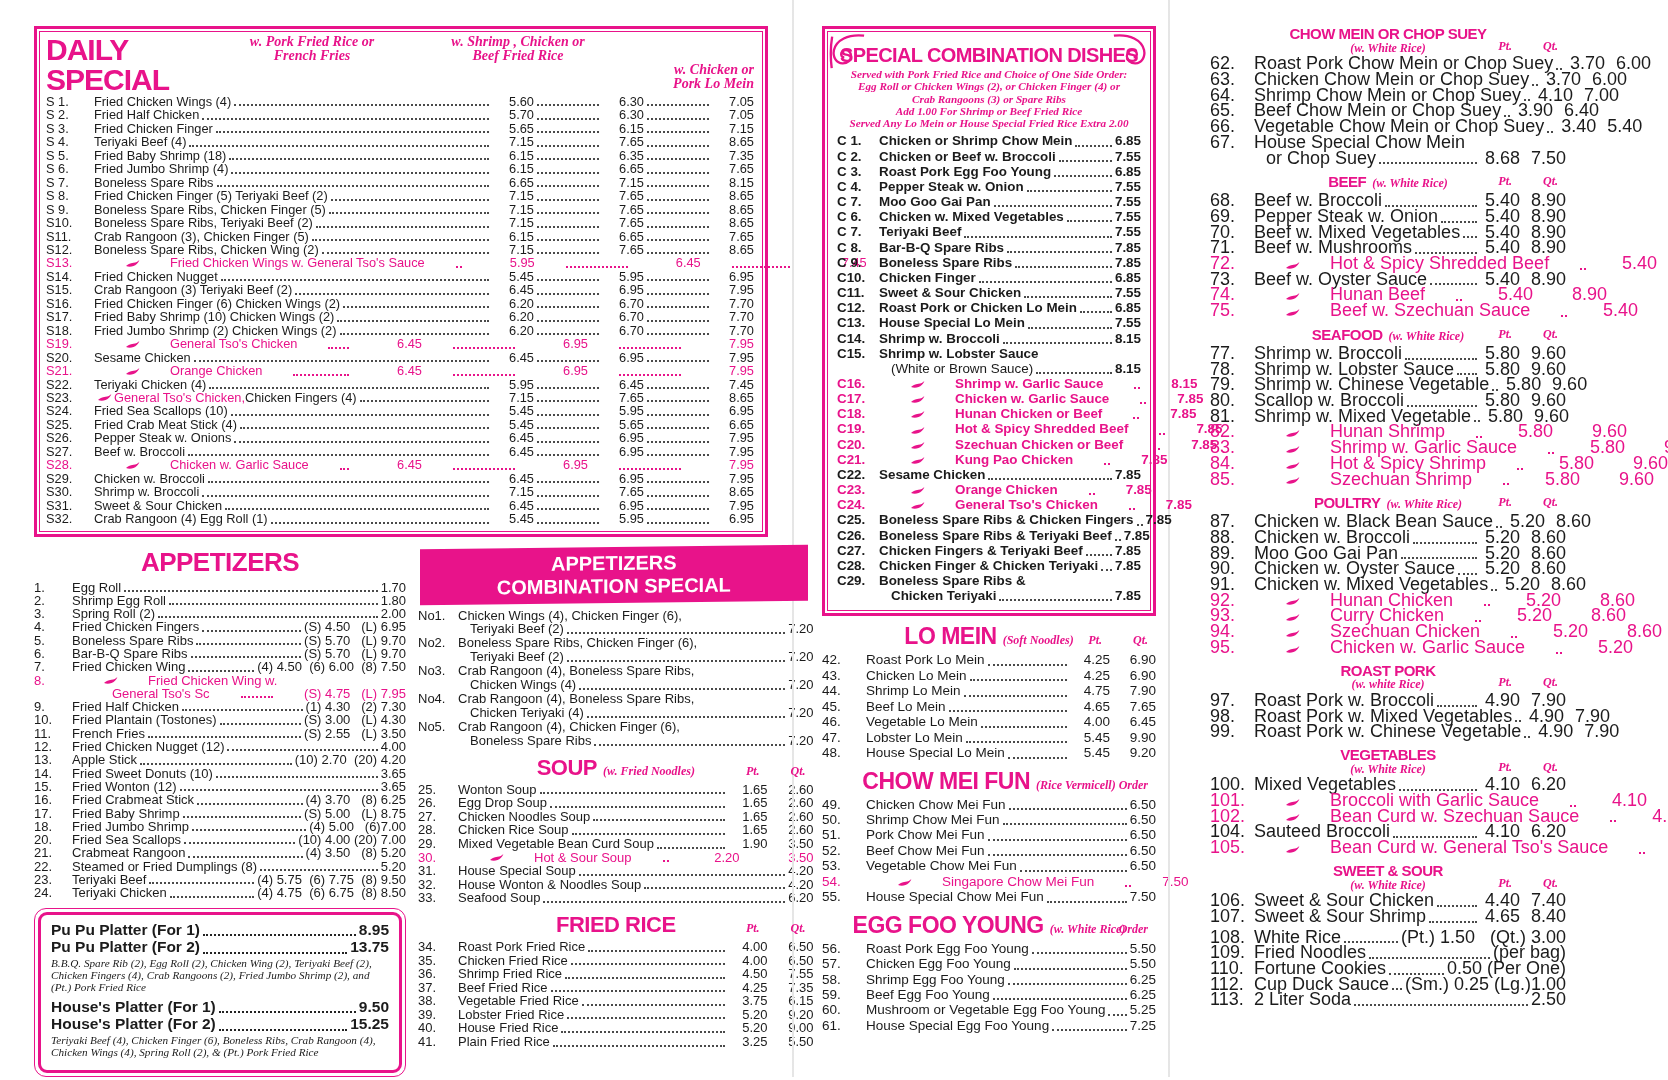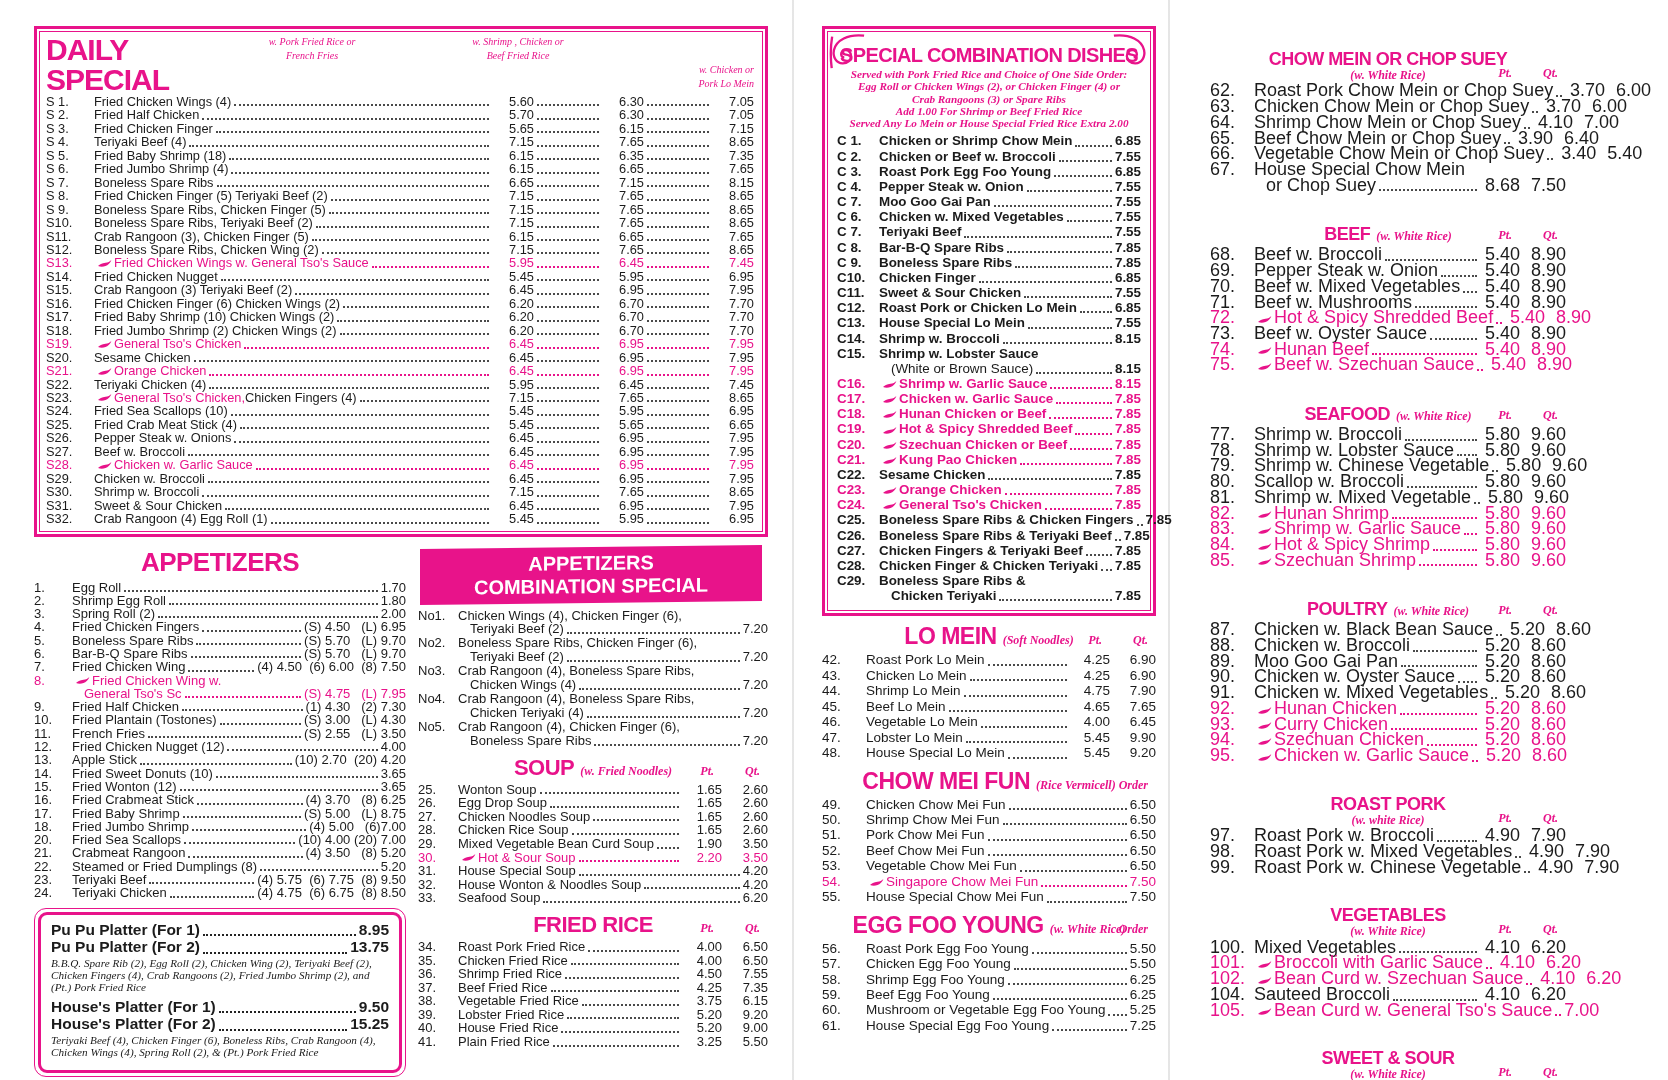--- a/index.html
+++ b/index.html
@@ -16,32 +16,32 @@
   .r{display:flex;align-items:flex-end;white-space:nowrap;}
   .num{flex:none;}
   .nm{flex:none;}
   .ld{flex:1;border-bottom:2px dotted #4a4a4a;margin:0 3px 2px 3px;min-width:6px;}
   .ldf{flex:none;width:62px;border-bottom:2px dotted #4a4a4a;margin:0 3px 2px 3px;}
   .p{flex:none;width:42px;text-align:right;}
   .pt{flex:none;width:40px;text-align:right;}
   .qt{flex:none;width:46px;text-align:right;}
   .sp{flex:none;text-align:right;white-space:pre;}
   .ind{margin-left:12px;}
-  .hot{color:var(--acc);}
+  .hot{color:var(--acc);gap:28px;}
   .hot .ld,.hot .ldf{border-color:var(--acc);}
   .hotpart{color:var(--acc);}
   .norm{font-weight:normal;}
   .pep{width:15px;height:9px;margin:0 2px 2px 3px;flex:none;fill:var(--acc);}
 
   
   .dbox{border:3px solid var(--acc);padding:2px;}
   .dbox-in{border:1px solid var(--acc);padding:3px 8px 5px 6px;}
   .dhead{display:flex;align-items:flex-start;gap:43px;}
   .dtitle{flex:1;font-size:30px;font-weight:bold;color:var(--acc);letter-spacing:-1px;line-height:30px;}
-  .dcolh{font-family:"Liberation Serif",serif;font-style:italic;font-weight:normal;color:var(--acc);font-size:10px;line-height:13.5px;text-align:center;}
+  .dcolh{font-family:"Liberation Serif",serif;font-style:italic;font-weight:bold;color:var(--acc);font-size:14px;line-height:13.5px;text-align:center;}
   .dc1{width:168px;} .dc2{width:158px;} .dc3{width:114px;text-align:right;margin-top:28px;}
   .daily .r{font-size:12.8px;line-height:13.45px;}
   .daily .num{width:48px;}
 
   
   .sech{position:relative;display:flex;justify-content:center;align-items:baseline;margin:7px 0 2px 0;}
   .st{font-weight:bold;color:var(--acc);letter-spacing:-0.5px;}
   .ssub{font-family:"Liberation Serif",serif;font-style:italic;font-weight:bold;color:var(--acc);font-size:12px;margin-left:6px;}
   .collabs{position:absolute;right:8px;bottom:2px;display:flex;font-family:"Liberation Serif",serif;font-style:italic;font-weight:bold;color:var(--acc);font-size:12px;}
   .collabs .lpt{width:40px;text-align:right;} .collabs .lqt{width:46px;text-align:right;} .collabs .lorder{width:60px;text-align:right;}
@@ -78,21 +78,21 @@
   .combo .r{font-size:13.4px;line-height:15.15px;font-weight:bold;}
   .combo .num{width:42px;}
   .combo .ld{border-bottom-width:2.2px;}
   .c2list .r{font-size:13.5px;line-height:15.45px;}
   .c2list .num{width:44px;}
   .c2 .st{font-size:23px;}
 
   
   .c3 .r{font-size:18px;line-height:15.7px;}
   .c3 .num{width:44px;}
-  .c3 .st{font-size:18px;margin-top:24px;}
+  .c3 .st{font-size:15px;}
   .c3sec{margin-bottom:5px;}
 </style>
 </head>
 <body>
 
 <div class="page">
   <div class="fold fold1"></div>
   <div class="fold fold2"></div>
 
   <div class="c1">

